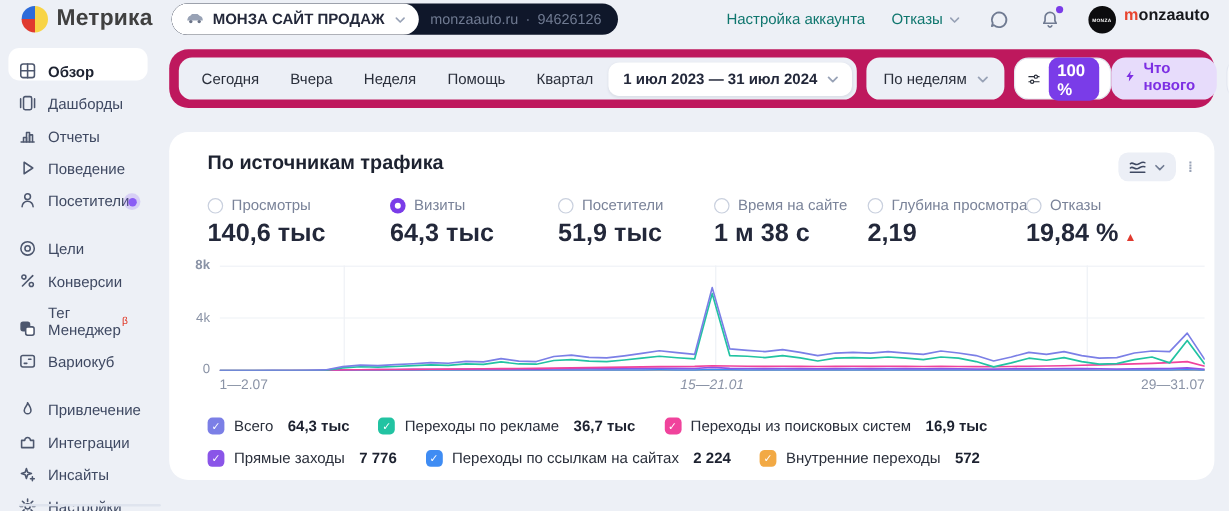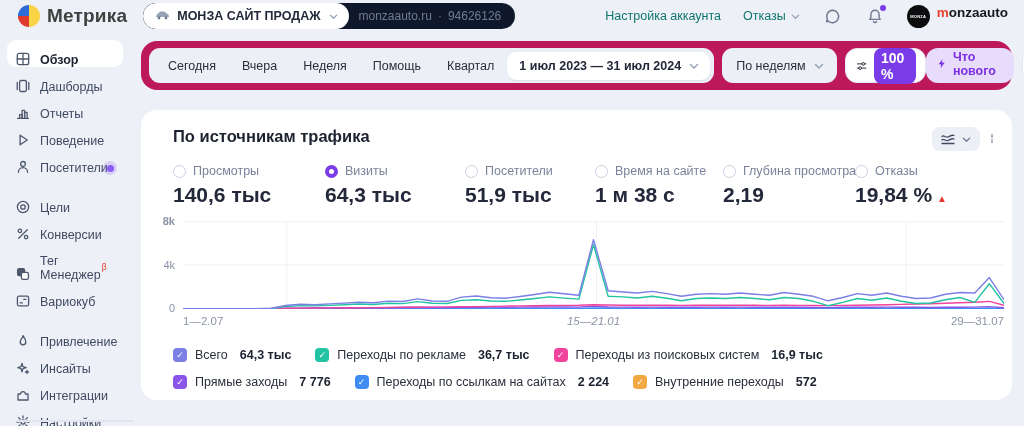--- a/index.html
+++ b/index.html
@@ -233,33 +233,33 @@
             <span class="ico">
               <svg width="16" height="16" viewBox="0 0 16 16" fill="none" stroke="#4d576e" stroke-width="1.3" stroke-linecap="round" stroke-linejoin="round">
                 <path d="M8 2.6C8.2 4.8 5.2 6.2 5.2 9a2.8 2.8 0 0 0 5.6 0C10.8 6.6 9.6 5 8 2.6z"></path>
               </svg>
             </span>
             <span>Привлечение</span>
           </div>
           <div class="side-item">
             <span class="ico">
               <svg width="16" height="16" viewBox="0 0 16 16" fill="none" stroke="#4d576e" stroke-width="1.3" stroke-linecap="round" stroke-linejoin="round">
+                <path d="M3 13V7h2.6a2.4 2.4 0 1 1 4.8 0H13v6z"></path>
+              </svg>
+            </span>
+            <span>Интеграции</span>
+          </div>
+          <div class="side-item">
+            <span class="ico">
+              <svg width="16" height="16" viewBox="0 0 16 16" fill="none" stroke="#4d576e" stroke-width="1.3" stroke-linecap="round" stroke-linejoin="round">
                 <path d="M7 3.4 8 6.6l3.2 1L8 8.6 7 11.8 6 8.6 2.8 7.6l3.2-1z"></path>
                 <path d="M12 10.4v3.2M10.4 12h3.2"></path>
               </svg>
             </span>
             <span>Инсайты</span>
-          </div>
-          <div class="side-item">
-            <span class="ico">
-              <svg width="16" height="16" viewBox="0 0 16 16" fill="none" stroke="#4d576e" stroke-width="1.3" stroke-linecap="round" stroke-linejoin="round">
-                <path d="M3 13V7h2.6a2.4 2.4 0 1 1 4.8 0H13v6z"></path>
-              </svg>
-            </span>
-            <span>Интеграции</span>
           </div>
           <div class="side-item">
             <span class="ico">
               <svg width="16" height="16" viewBox="0 0 16 16" fill="none" stroke="#4d576e" stroke-width="1.3" stroke-linecap="round" stroke-linejoin="round">
                 <circle cx="8" cy="8" r="2.1"></circle>
                 <path d="M8 1.9v2M8 12.1v2M1.9 8h2M12.1 8h2M3.7 3.7l1.4 1.4M10.9 10.9l1.4 1.4M12.3 3.7l-1.4 1.4M5.1 10.9l-1.4 1.4"></path>
               </svg>
             </span>
             <span>Настройки</span>
           </div>

